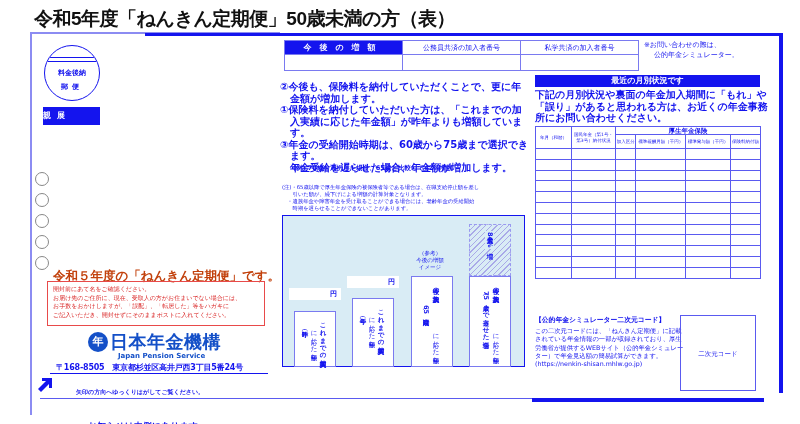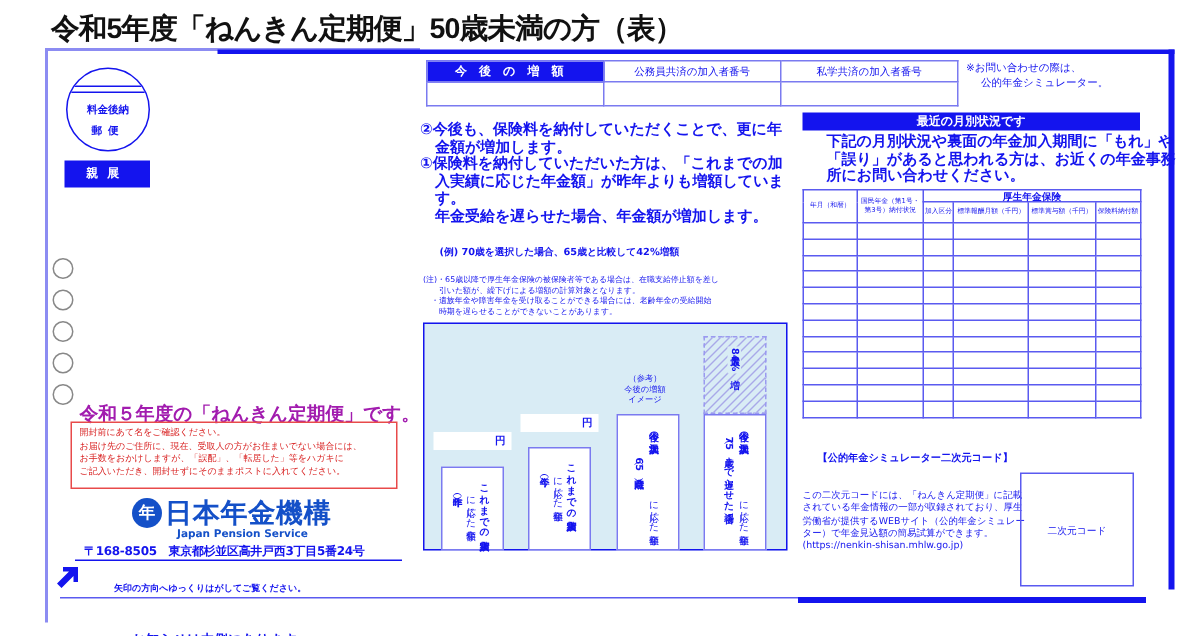--- a/index.html
+++ b/index.html
@@ -36,29 +36,29 @@
     position: absolute; left: 44px; top: 45px; width: 56px; height: 56px;
     border: 1.5px solid #1414ee; border-radius: 50%; overflow: hidden;
   }
   .stamp-line1 { position:absolute; left:0; top:11px; width:100%; height:1px; background:#1414ee; }
   .stamp-line2 { position:absolute; left:0; top:15px; width:100%; height:1px; background:#1414ee; }
   .stamp-text1 { position:absolute; left:0; top:22px; width:100%; text-align:center; font-size:7px; font-weight:bold; color:#1414ee; }
   .stamp-text2 { position:absolute; left:0; top:36px; width:100%; text-align:center; font-size:7px; font-weight:bold; color:#1414ee; letter-spacing:4px; }
   .shinten {
     position: absolute; left: 43px; top: 107px; width: 57px; height: 18px;
     background: #1414ee; color: #fff; font-size: 8px; font-weight: bold;
-    text-align: center; line-height: 18px; letter-spacing: 6px;
+    line-height: 18px; letter-spacing: 6px;
   }
   .punch-holes { position: absolute; left: 35px; top: 172px; }
   .hole {
     width: 14px; height: 14px; border: 1px solid #888; border-radius: 50%;
     margin-bottom: 7px; background: #fff;
   }
   .notice-heading {
-    position: absolute; left: 53px; top: 268px; font-size: 12.5px; font-weight: bold; color: #a21caf;
+    position: absolute; left: 53px; top: 268px; font-size: 12.5px; font-weight: bold; color: #c2410c;
     white-space: nowrap;
   }
   .red-box {
     position: absolute; left: 47px; top: 281px; width: 218px; height: 45px;
     border: 1px solid #e84a4a; padding: 3px 5px; font-size: 6px; color: #d81f1f; line-height: 8.5px;
   }
   .jps-logo { position: absolute; left: 88px; top: 330px; display: flex; align-items: center; }
   .jps-emblem {
     width: 20px; height: 20px; border-radius: 50%; background: #1450c8; color: #fff;
     font-size: 11px; font-weight: bold; text-align: center; line-height: 20px;
@@ -117,32 +117,32 @@
   .hatch-label {
     position: absolute; writing-mode: vertical-rl; font-size: 6.5px; color: #1414ee; font-weight: bold; background: #d9ecf5; padding: 1px 0;
   }
   .ref-label { position: absolute; text-align: center; font-size: 5.5px; color: #1414ee; line-height: 7px; }
 
   
   .monthly-header {
     position: absolute; left: 535px; top: 75px; width: 225px; height: 12px; background: #1414ee;
     color: #fff; font-size: 8px; font-weight: bold; text-align: center; line-height: 12px;
   }
-  .monthly-desc { position: absolute; left: 535px; top: 89px; width: 240px; font-size: 10px; color: #1414ee; line-height: 11.5px; font-weight: bold; margin-left: 16px; }
+  .monthly-desc { position: absolute; left: 535px; top: 89px; width: 240px; font-size: 10px; color: #1414ee; line-height: 11.5px; font-weight: bold; }
   .monthly-table {
     position: absolute; left: 535px; top: 126px; border-collapse: collapse; width: 226px;
   }
   .monthly-table th, .monthly-table td {
     border: 1px solid #5a5af0; font-size: 4.5px; color: #1414ee; text-align: center; font-weight: normal; line-height: 6px;
   }
   .monthly-table th.group { font-size: 6.5px; font-weight: bold; height: 8px; }
   .monthly-table td { height: 10.8px; }
 
   
-  .qr-heading { position: absolute; left: 535px; top: 300px; font-size: 6.8px; font-weight: bold; color: #1414ee; margin-left: 10px; }
+  .qr-heading { position: absolute; left: 535px; top: 315px; font-size: 6.8px; font-weight: bold; color: #1414ee; }
   .qr-desc { position: absolute; left: 535px; top: 327px; width: 150px; font-size: 6.3px; color: #1414ee; line-height: 8.3px; }
   .qr-box {
     position: absolute; left: 680px; top: 315px; width: 76px; height: 76px; border: 1px solid #5a5af0;
     font-size: 6.5px; text-align: center; line-height: 76px; color: #1414ee;
   }
 </style>
 </head>
 <body>
 
 <div class="page-title">令和5年度「ねんきん定期便」50歳未満の方（表）</div>
@@ -206,20 +206,21 @@
 </tbody>
   </table>
 <div class="ref-note">
   <div>※お問い合わせの際は、</div>
   <div class="indent">公的年金シミュレーター。</div>
 </div>
 
 <div class="points">
   <div class="pt"><span>②</span><span>今後も、保険料を納付していただくことで、更に年金額が増加します。</span></div>
   <div class="pt"><span>①</span><span>保険料を納付していただいた方は、「これまでの加入実績に応じた年金額」が昨年よりも増額しています。</span></div>
+  <div class="pt"><span>③</span><span>年金の受給開始時期は、60歳から75歳まで選択できます。</span></div>
   <div class="cont">年金受給を遅らせた場合、年金額が増加します。</div>
 </div>
 <div class="example">
   <div>(例) 70歳を選択した場合、65歳と比較して42%増額</div>
 </div>
 <div class="caution">
   <div>(注)・65歳以降で厚生年金保険の被保険者等である場合は、在職支給停止額を差し</div>
   <div>　　引いた額が、繰下げによる増額の計算対象となります。</div>
   <div>　・遺族年金や障害年金を受け取ることができる場合には、老齢年金の受給開始</div>
   <div>　　時期を遅らせることができないことがあります。</div>

